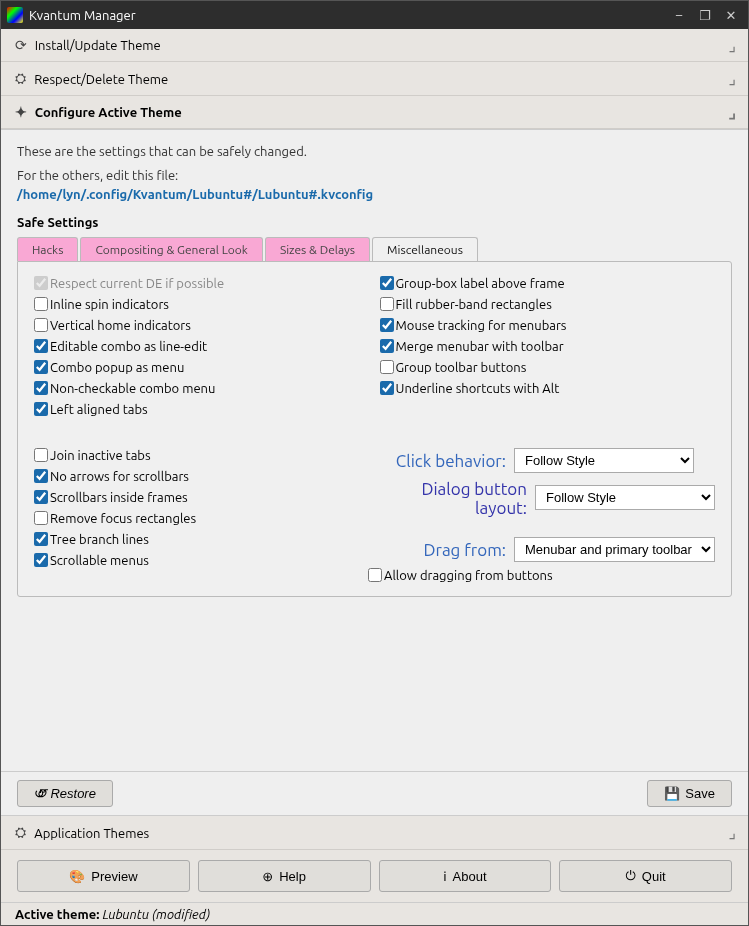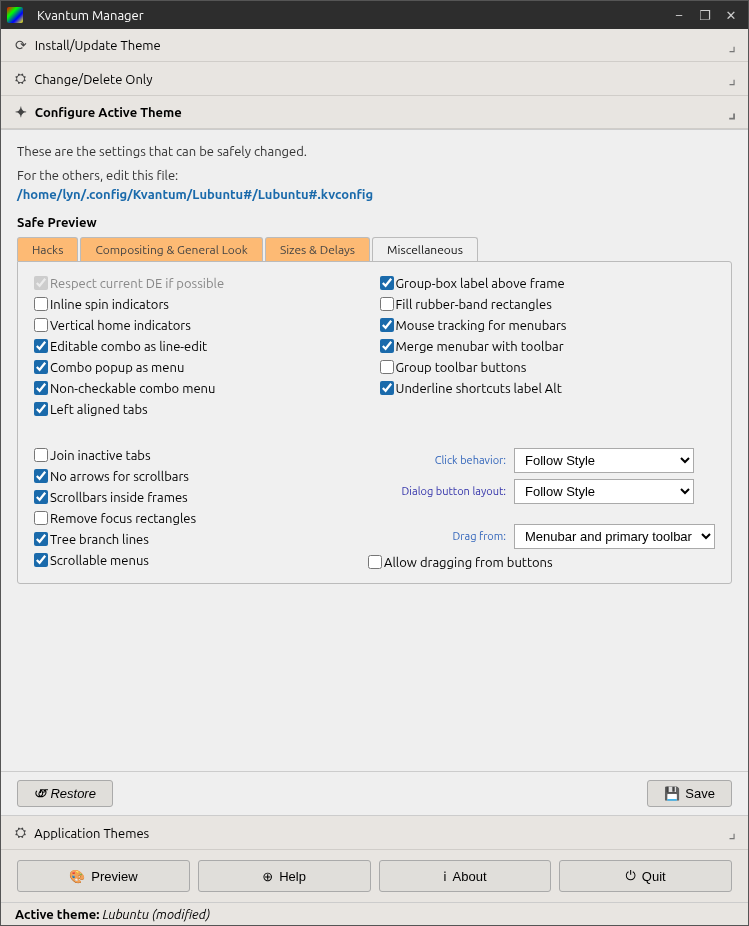--- a/index.html
+++ b/index.html
@@ -25,21 +25,21 @@
       display: flex;
       align-items: center;
       justify-content: space-between;
       padding: 0 6px;
       height: 28px;
       flex-shrink: 0;
     }
     .titlebar-left {
       display: flex;
       align-items: center;
-      gap: 14px;
+      gap: 6px;
     }
     .titlebar-icon {
       width: 16px; height: 16px;
       background: linear-gradient(135deg, #f00, #0f0, #00f, #ff0);
       border-radius: 2px;
     }
     .titlebar-title {
       font-size: 13px;
       color: #fff;
       font-weight: normal;
@@ -105,21 +105,21 @@
 
     .tabs {
       display: flex;
       gap: 0;
       margin-bottom: 0;
     }
     .tab {
       padding: 5px 14px;
       border: 1px solid #bbb;
       border-bottom: none;
-      background: #fdba74;
+      background: #f9a8d4;
       cursor: pointer;
       font-size: 12px;
       color: #444;
       border-radius: 3px 3px 0 0;
       margin-right: 2px;
     }
     .tab.active {
       background: #f0f0f0;
       color: #111;
       font-weight: normal;
@@ -160,21 +160,21 @@
       color: #888;
     }
     .dropdown-row {
       display: flex;
       align-items: center;
       gap: 8px;
     }
     .dropdown-label {
       min-width: 140px;
       text-align: right;
-      font-size: 11px;
+      font-size: 17px;
       color: #33a;
     }
     .dropdown-select {
       min-width: 180px;
       padding: 3px 6px;
       border: 1px solid #aaa;
       background: white;
       font-size: 13px;
       cursor: pointer;
     }
@@ -286,38 +286,38 @@
   </div>
 
   <div class="nav-section">
     <div class="nav-item">
       <span class="nav-icon">⟳</span>
       <span>Install/Update Theme</span>
       <span class="nav-arrow">⌟</span>
     </div>
     <div class="nav-item">
       <span class="nav-icon">⛭</span>
-      <span>Change/Delete Only</span>
+      <span>Respect/Delete Theme</span>
       <span class="nav-arrow">⌟</span>
     </div>
     <div class="nav-item active">
       <span class="nav-icon">✦</span>
       <span>Configure Active Theme</span>
       <span class="nav-arrow">⌟</span>
     </div>
   </div>
 
   <div class="content">
     <p class="info-text">These are the settings that can be safely changed.</p>
     <p class="info-text">
       <span>For the others, edit this file:</span><br>
       <a class="info-link" href="#">/home/lyn/.config/Kvantum/Lubuntu#/Lubuntu#.kvconfig</a>
     </p>
 
-    <div class="section-title">Safe Preview</div>
+    <div class="section-title">Safe Settings</div>
 
     <div class="tabs">
       <div class="tab">Hacks</div>
       <div class="tab">Compositing &amp; General Look</div>
       <div class="tab">Sizes &amp; Delays</div>
       <div class="tab active">Miscellaneous</div>
     </div>
 
     <div class="tab-content">
 
@@ -370,21 +370,21 @@
           <div class="checkbox-row">
             <input type="checkbox" id="merge_menubar" checked="" style="">
             <label for="merge_menubar">Merge menubar with toolbar</label>
           </div>
           <div class="checkbox-row">
             <input type="checkbox" id="group_toolbar" style="">
             <label for="group_toolbar">Group toolbar buttons</label>
           </div>
           <div class="checkbox-row">
             <input type="checkbox" id="underline_shortcuts" checked="" style="">
-            <label for="underline_shortcuts">Underline shortcuts label Alt</label>
+            <label for="underline_shortcuts">Underline shortcuts with Alt</label>
           </div>
         </div>
       </div>
 
       <div class="bottom-mixed" style="margin-top:32px;">
 
         <div class="bottom-left-checks">
           <div class="checkbox-row">
             <input type="checkbox" id="join_inactive" style="">
             <label for="join_inactive">Join inactive tabs</label>

